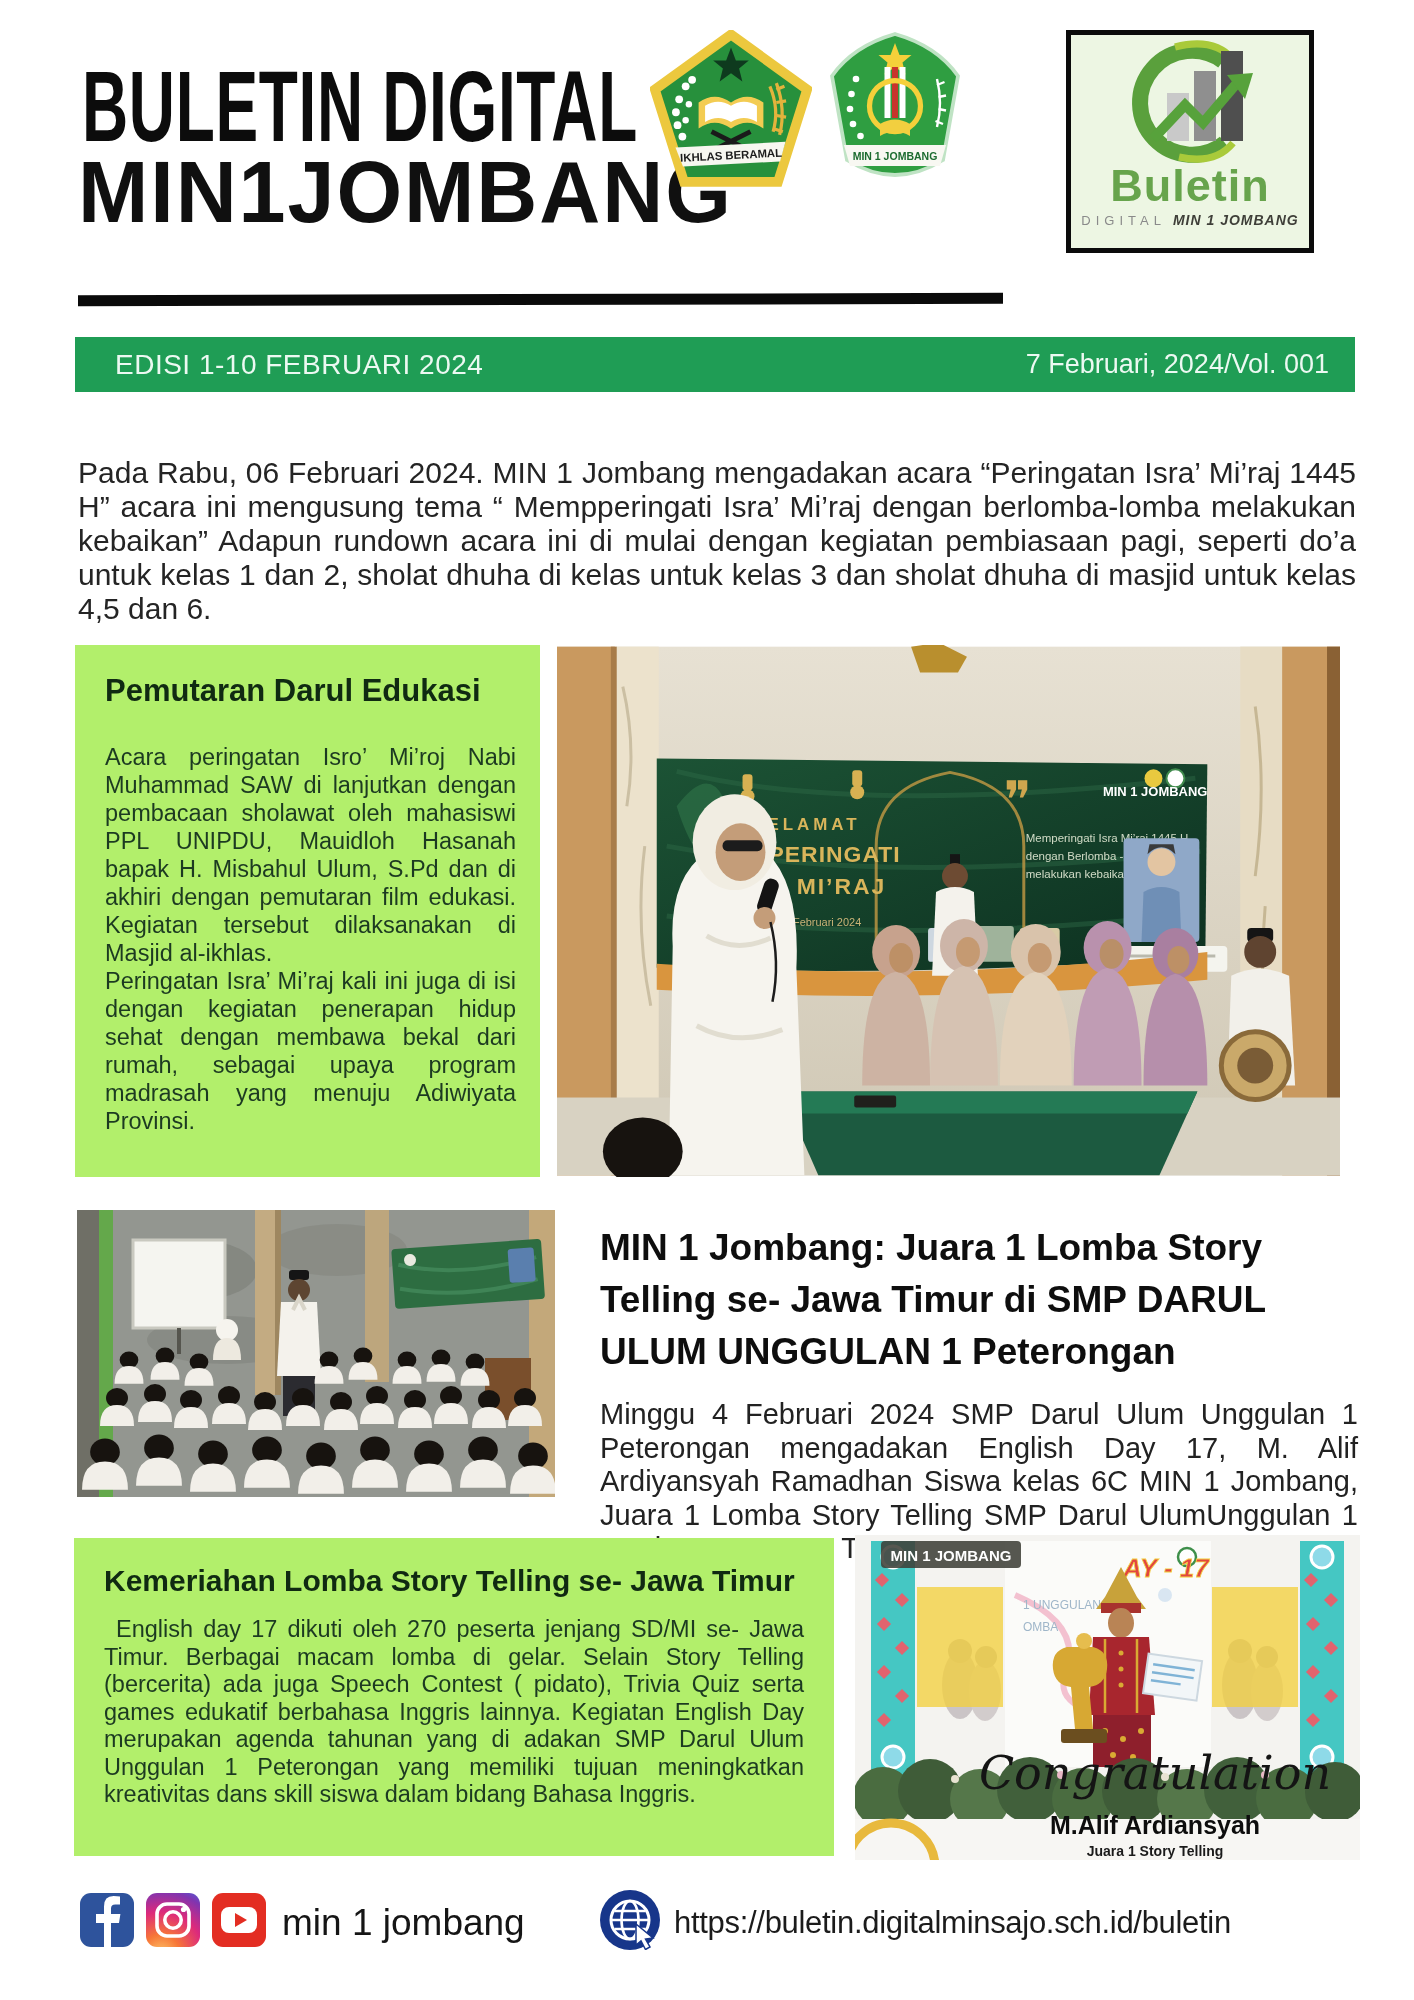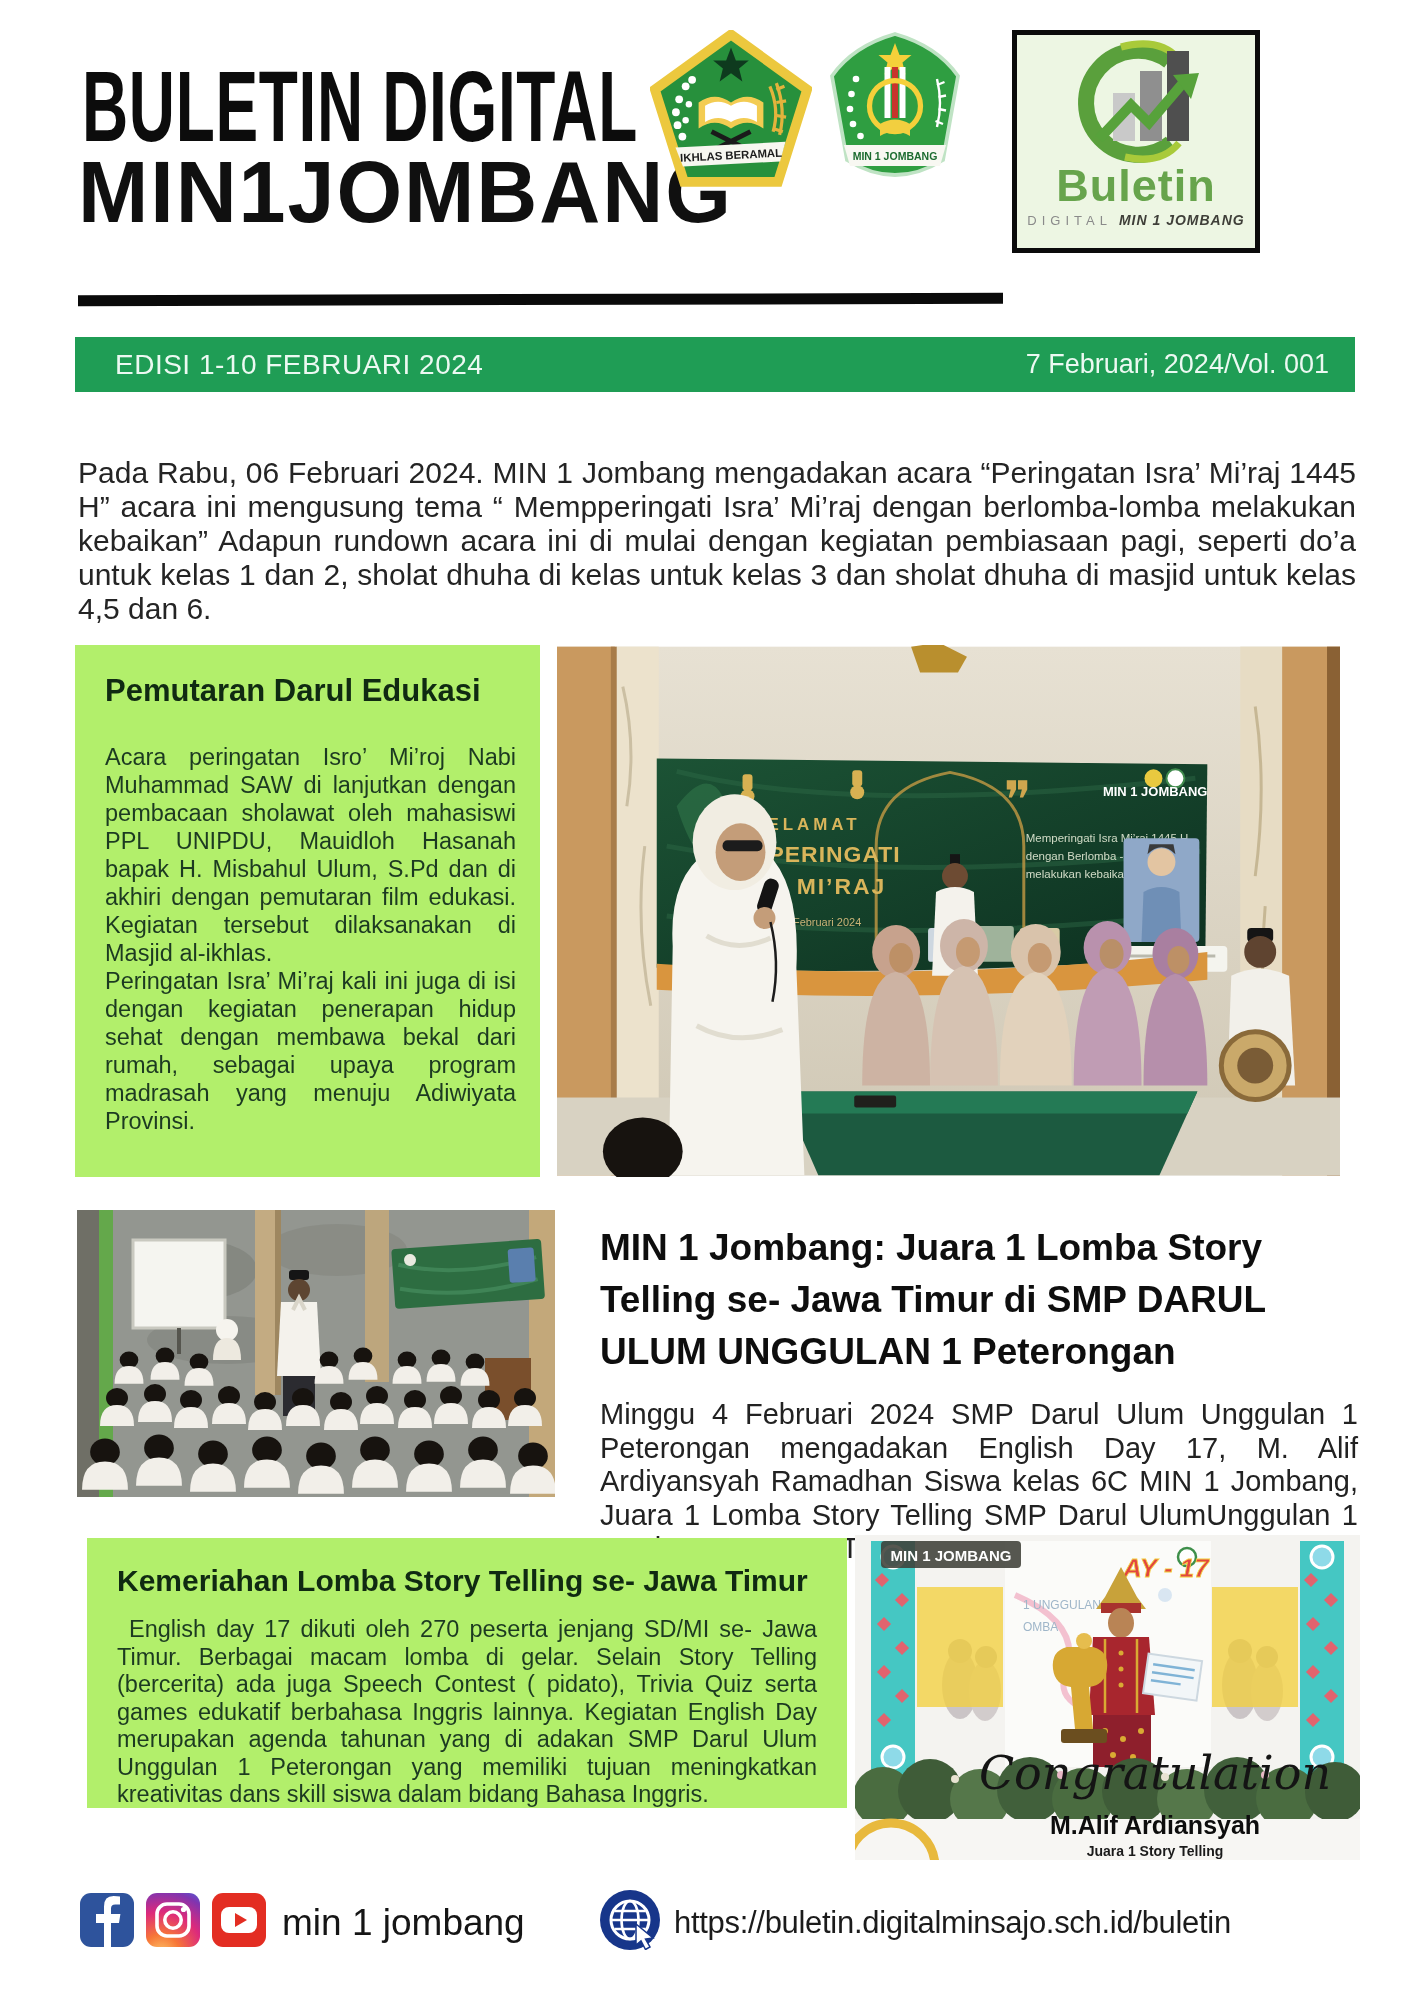--- a/index.html
+++ b/index.html
@@ -5,21 +5,21 @@
   html,body{margin:0;padding:0;background:#9a9a9a;}
   .page{position:relative;width:1414px;height:2000px;background:#ffffff;
         font-family:"Liberation Sans",sans-serif;overflow:hidden;}
   .abs{position:absolute;}
 
   
   .title1{left:82px;top:56px;font-size:100px;line-height:1;font-weight:bold;color:#0c0c0c;
           transform:scaleX(.64);transform-origin:0 0;letter-spacing:1px;white-space:nowrap;}
   .title2{left:78px;top:148px;font-size:88px;line-height:1;font-weight:bold;color:#101010;
           transform:scaleX(.96);transform-origin:0 0;letter-spacing:2px;white-space:nowrap;}
-  .brand-box{left:1012px;top:30px;width:248px;height:223px;border:5px solid #0b0b0b;
+  .brand-box{left:1066px;top:30px;width:248px;height:223px;border:5px solid #0b0b0b;
              background:#edf6e3;box-sizing:border-box;display:flex;flex-direction:column;
              align-items:center;}
   .brand-name{font-size:45px;font-weight:bold;color:#67a44c;line-height:1;margin-top:-4px;letter-spacing:1px;}
   .brand-sub{display:flex;gap:7px;align-items:baseline;margin-top:4px;}
   .brand-sub .d{font-size:13px;color:#8a8a8a;letter-spacing:5px;}
   .brand-sub .m{font-size:14px;font-weight:bold;font-style:italic;color:#3f3f39;letter-spacing:1px;}
   .divider{left:78px;top:294px;width:925px;height:11px;background:#0a0a0a;transform:rotate(-.15deg);}
 
   
   .edition-bar{left:75px;top:337px;width:1280px;height:55px;background:#1f9d55;
@@ -34,21 +34,21 @@
                   transform:scaleX(.80);transform-origin:0 0;}
   .lead{left:78px;top:456px;width:1278px;font-size:30px;line-height:34px;color:#242424;
         text-align:justify;}
 
   
   .limebox{background:#b2ef6b;box-sizing:border-box;}
   .film-box{left:75px;top:645px;width:465px;height:532px;padding:28px 24px 0 30px;}
   .film-box h3{margin:0;font-size:31px;color:#102a12;}
   .film-box p{margin:0;font-size:23.5px;line-height:28px;color:#1c3a21;text-align:justify;}
   .film-box p.first{margin-top:34px;}
-  .story-box{left:87px;top:1538px;width:760px;height:270px;padding:26px 30px 0 30px;}
+  .story-box{left:74px;top:1538px;width:760px;height:318px;padding:26px 30px 0 30px;}
   .story-box h3{margin:0;font-size:30px;color:#102a12;}
   .story-box p{margin:18px 0 0 0;font-size:23.5px;line-height:27.5px;color:#1c3a21;
                text-align:justify;text-indent:12px;}
 
   
   .headline2{left:600px;top:1222px;width:700px;font-size:37px;line-height:52px;
              font-weight:bold;color:#0e0e0e;}
   .story-lead{left:600px;top:1398px;width:758px;font-size:29px;line-height:33.5px;
               color:#222222;text-align:justify;}
 

